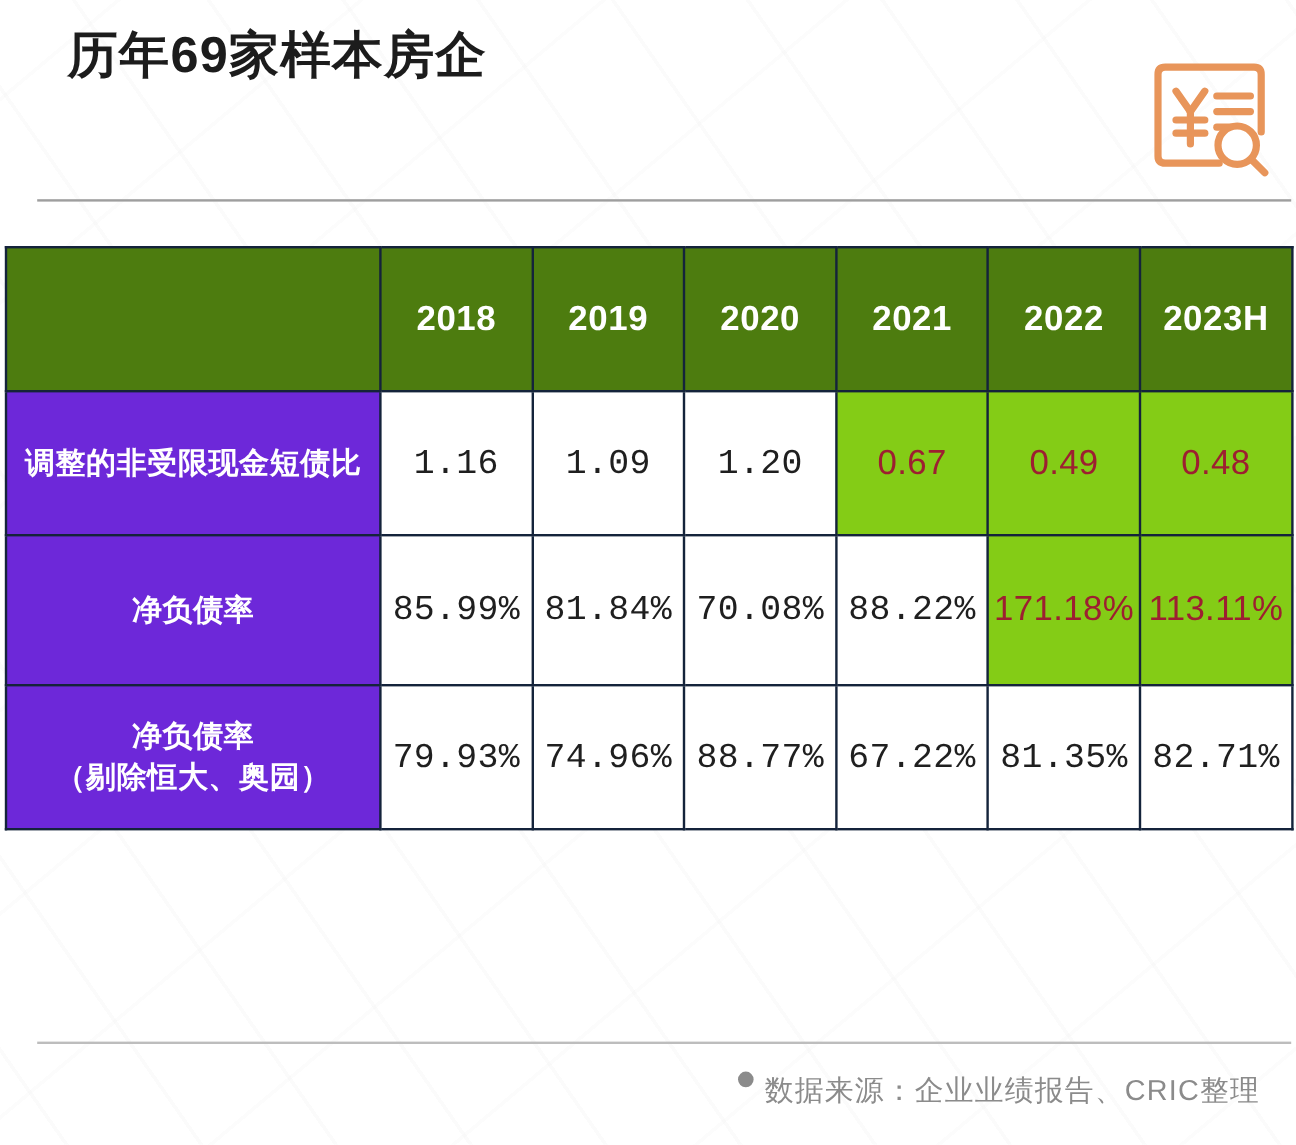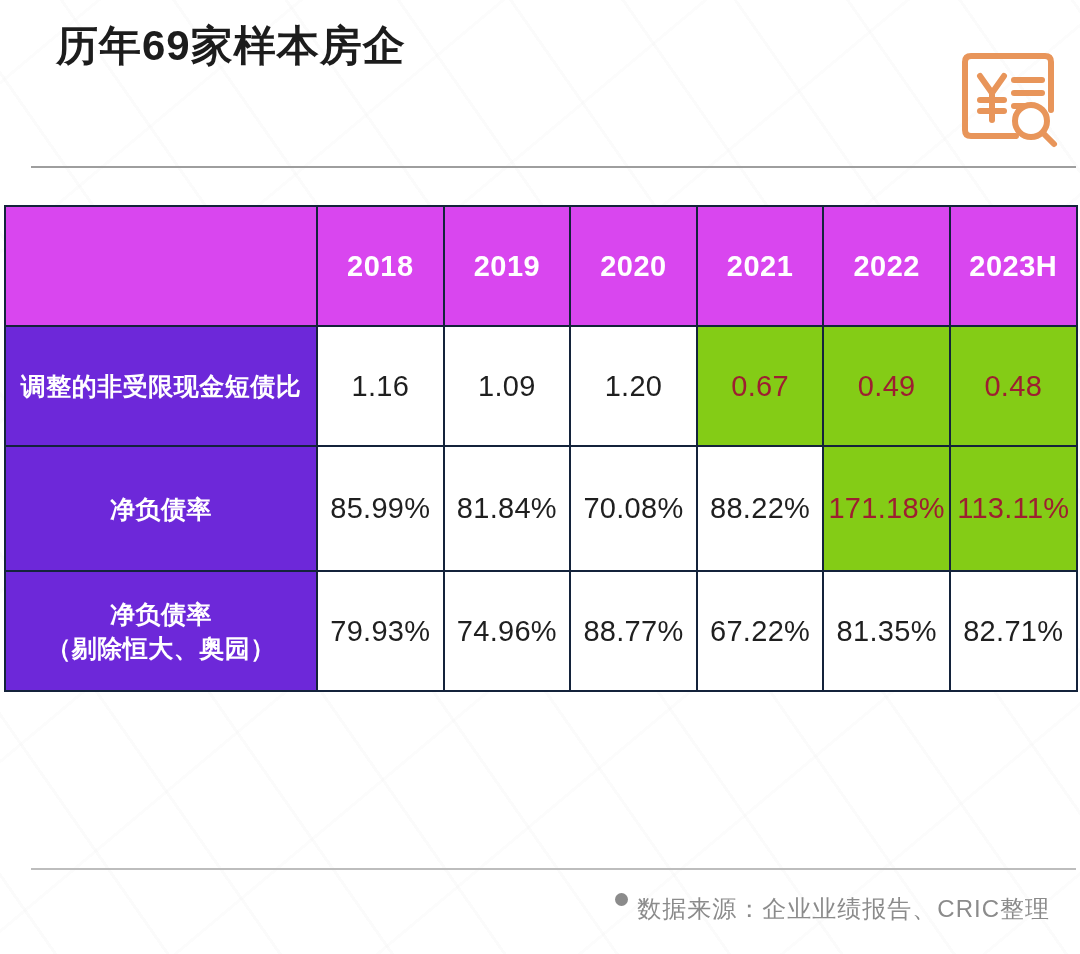--- a/index.html
+++ b/index.html
@@ -102,21 +102,21 @@
   table.metrics td {
     border: 2px solid #14233b;
     padding: 0;
     text-align: center;
     vertical-align: middle;
   }
 
   
   tr.head-row th {
     height: 120px;
-    background: #d946ef;
+    background: #4d7c0f;
     color: #ffffff;
     font-size: 29px;
     font-weight: 700;
     letter-spacing: 0.5px;
   }
   th.corner-cell {
     background: #0fa8ea;
   }
 
   
@@ -134,20 +134,21 @@
 
   td.cell {
     height: 120px;
     font-size: 29px;
     font-weight: 400;
     letter-spacing: 0.3px;
   }
   td.cell.normal {
     background: #ffffff;
     color: #1f1f1f;
+    font-family: Liberation Mono, monospace;
   }
   td.cell.alert {
     background: #84cc16;
     color: #9d1f31;
   }
 
   .row-label-sub {
     display: block;
     font-size: 25px;
     line-height: 34px;

